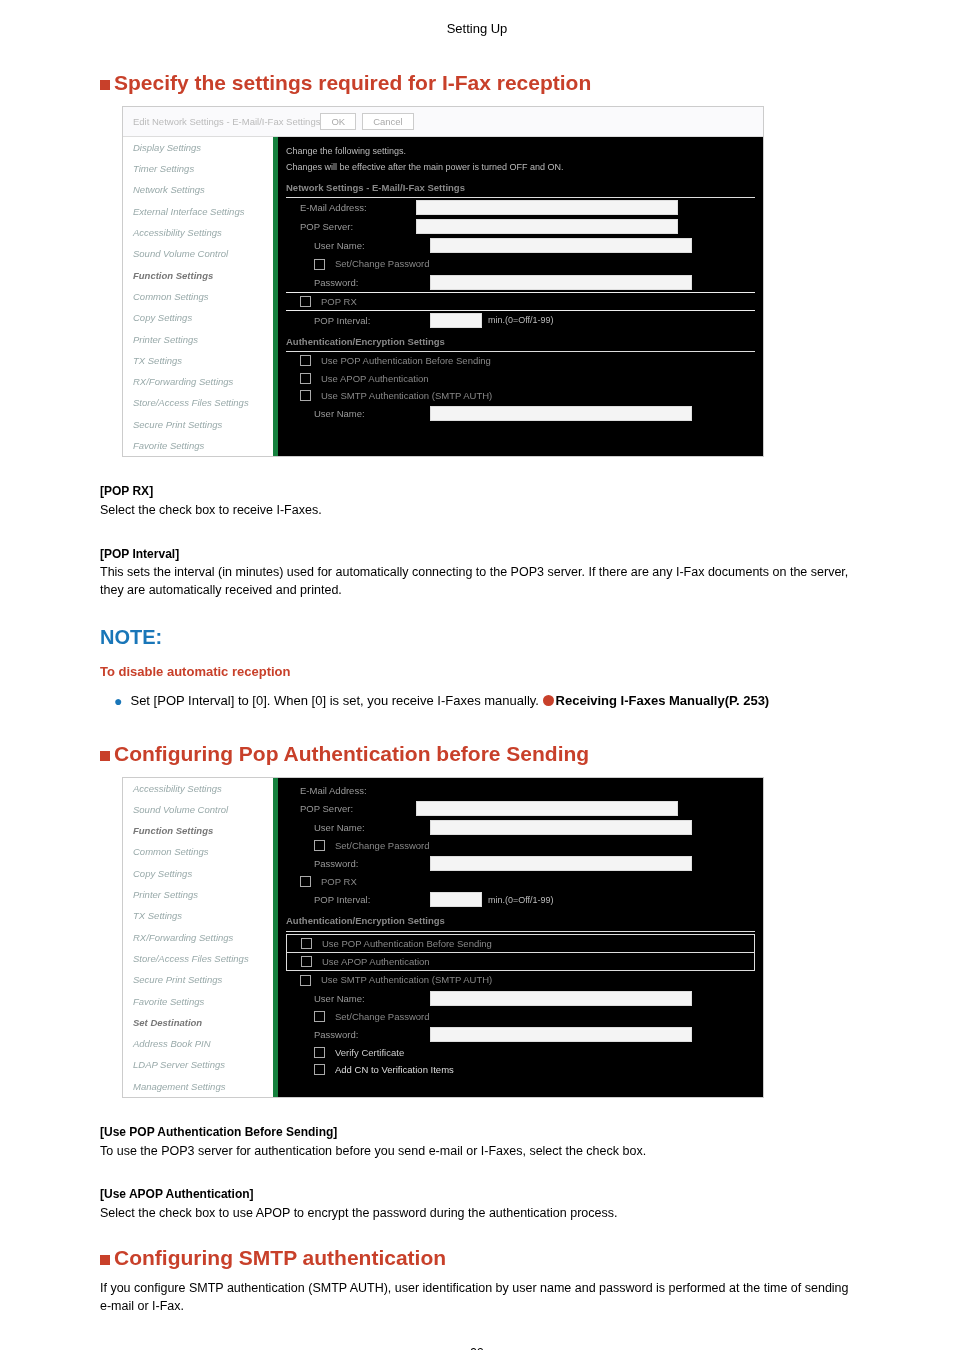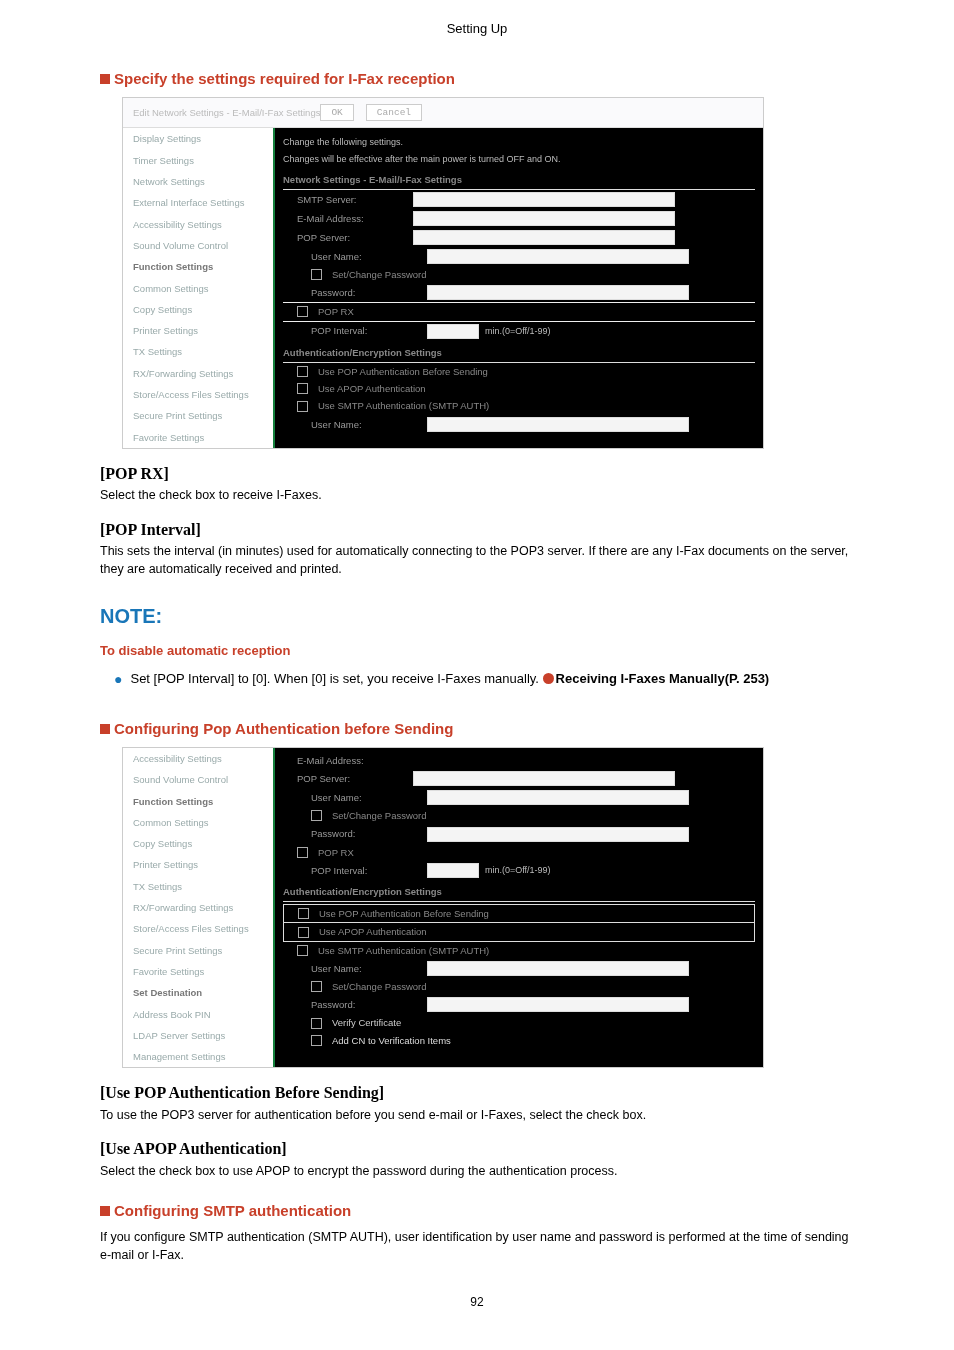--- a/index.html
+++ b/index.html
@@ -18,43 +18,42 @@
     box-sizing: border-box;
   }
   .header-title {
     text-align: center;
     font-size: 13px;
     margin-bottom: 30px;
   }
   .section-heading {
     color: #c8402a;
     font-weight: bold;
-    font-size: 15px;
+    font-size: 21px;
     margin: 14px 0 8px 0;
   }
   .section-heading .bullet-sq {
     display: inline-block;
     width: 10px;
     height: 10px;
     background: #c8402a;
     margin-right: 4px;
     vertical-align: 0;
   }
   .indent-block {
     margin-left: 22px;
   }
   .body-text {
     font-size: 12.5px;
     margin: 2px 0 12px 0;
   }
   .label-strong {
     font-weight: bold;
-    font-size: 16px;
-    margin-top: 14px;
-    font-family: Liberation Serif, serif;
+    font-size: 12px;
+    margin-top: 26px;
   }
   .note-heading {
     color: #1976b8;
     font-weight: bold;
     font-size: 20px;
     margin: 24px 0 4px 0;
   }
   .note-sub {
     color: #c8402a;
     font-weight: bold;
@@ -101,33 +100,34 @@
   .shot-header {
     display: flex;
     justify-content: flex-start;
     align-items: center;
     padding: 6px 10px;
     border-bottom: 1px solid #ddd;
     color: #bbb;
     font-size: 9.5px;
     min-height: 14px;
   }
-  .shot-header .btns { display:flex; gap:12px;font-family:Liberation Mono, monospace; }
+  .shot-header .btns { display:flex; gap:6px; }
   .shot-btn {
     border: 1px solid #ccc;
     padding: 1px 10px;
     color: #aaa;
     font-size: 9.5px;
     background:#fff;
   }
   .shot-body { display:flex; }
   .shot-side {
     width: 150px;
-    border-right: 2px solid #15803d;
+    border-right: 5px solid #15803d;
     background:#fff;
+    font-style:italic;
   }
   .shot-side div {
     padding: 4px 10px;
     font-size: 9.5px;
     color: #9aa;
     white-space: nowrap;
     overflow: hidden;
   }
   .shot-side .bold { font-weight: bold; color: #777; }
   .shot-main { flex:1; padding: 4px 8px 8px 8px; background:#000000; }
@@ -200,24 +200,20 @@
         <div>RX/Forwarding Settings</div>
         <div>Store/Access Files Settings</div>
         <div>Secure Print Settings</div>
         <div>Favorite Settings</div>
       </div>
       <div class="shot-main">
         <div class="shot-note">Change the following settings.</div>
         <div class="shot-note" style="margin-top:-2px;">Changes will be effective after the main power is turned OFF and ON.</div>
         <div class="shot-section-title">Network Settings - E-Mail/I-Fax Settings</div>
         <div class="shot-row">
-            <span class="shot-label">SMTP Server:</span>
-            <span class="shot-input"></span>
-          </div>
-        <div class="shot-row">
             <span class="shot-label">E-Mail Address:</span>
             <span class="shot-input"></span>
           </div>
         <div class="shot-row">
             <span class="shot-label">POP Server:</span>
             <span class="shot-input"></span>
           </div>
         <div class="shot-row sub">
             <span class="shot-label">User Name:</span>
             <span class="shot-input"></span>

